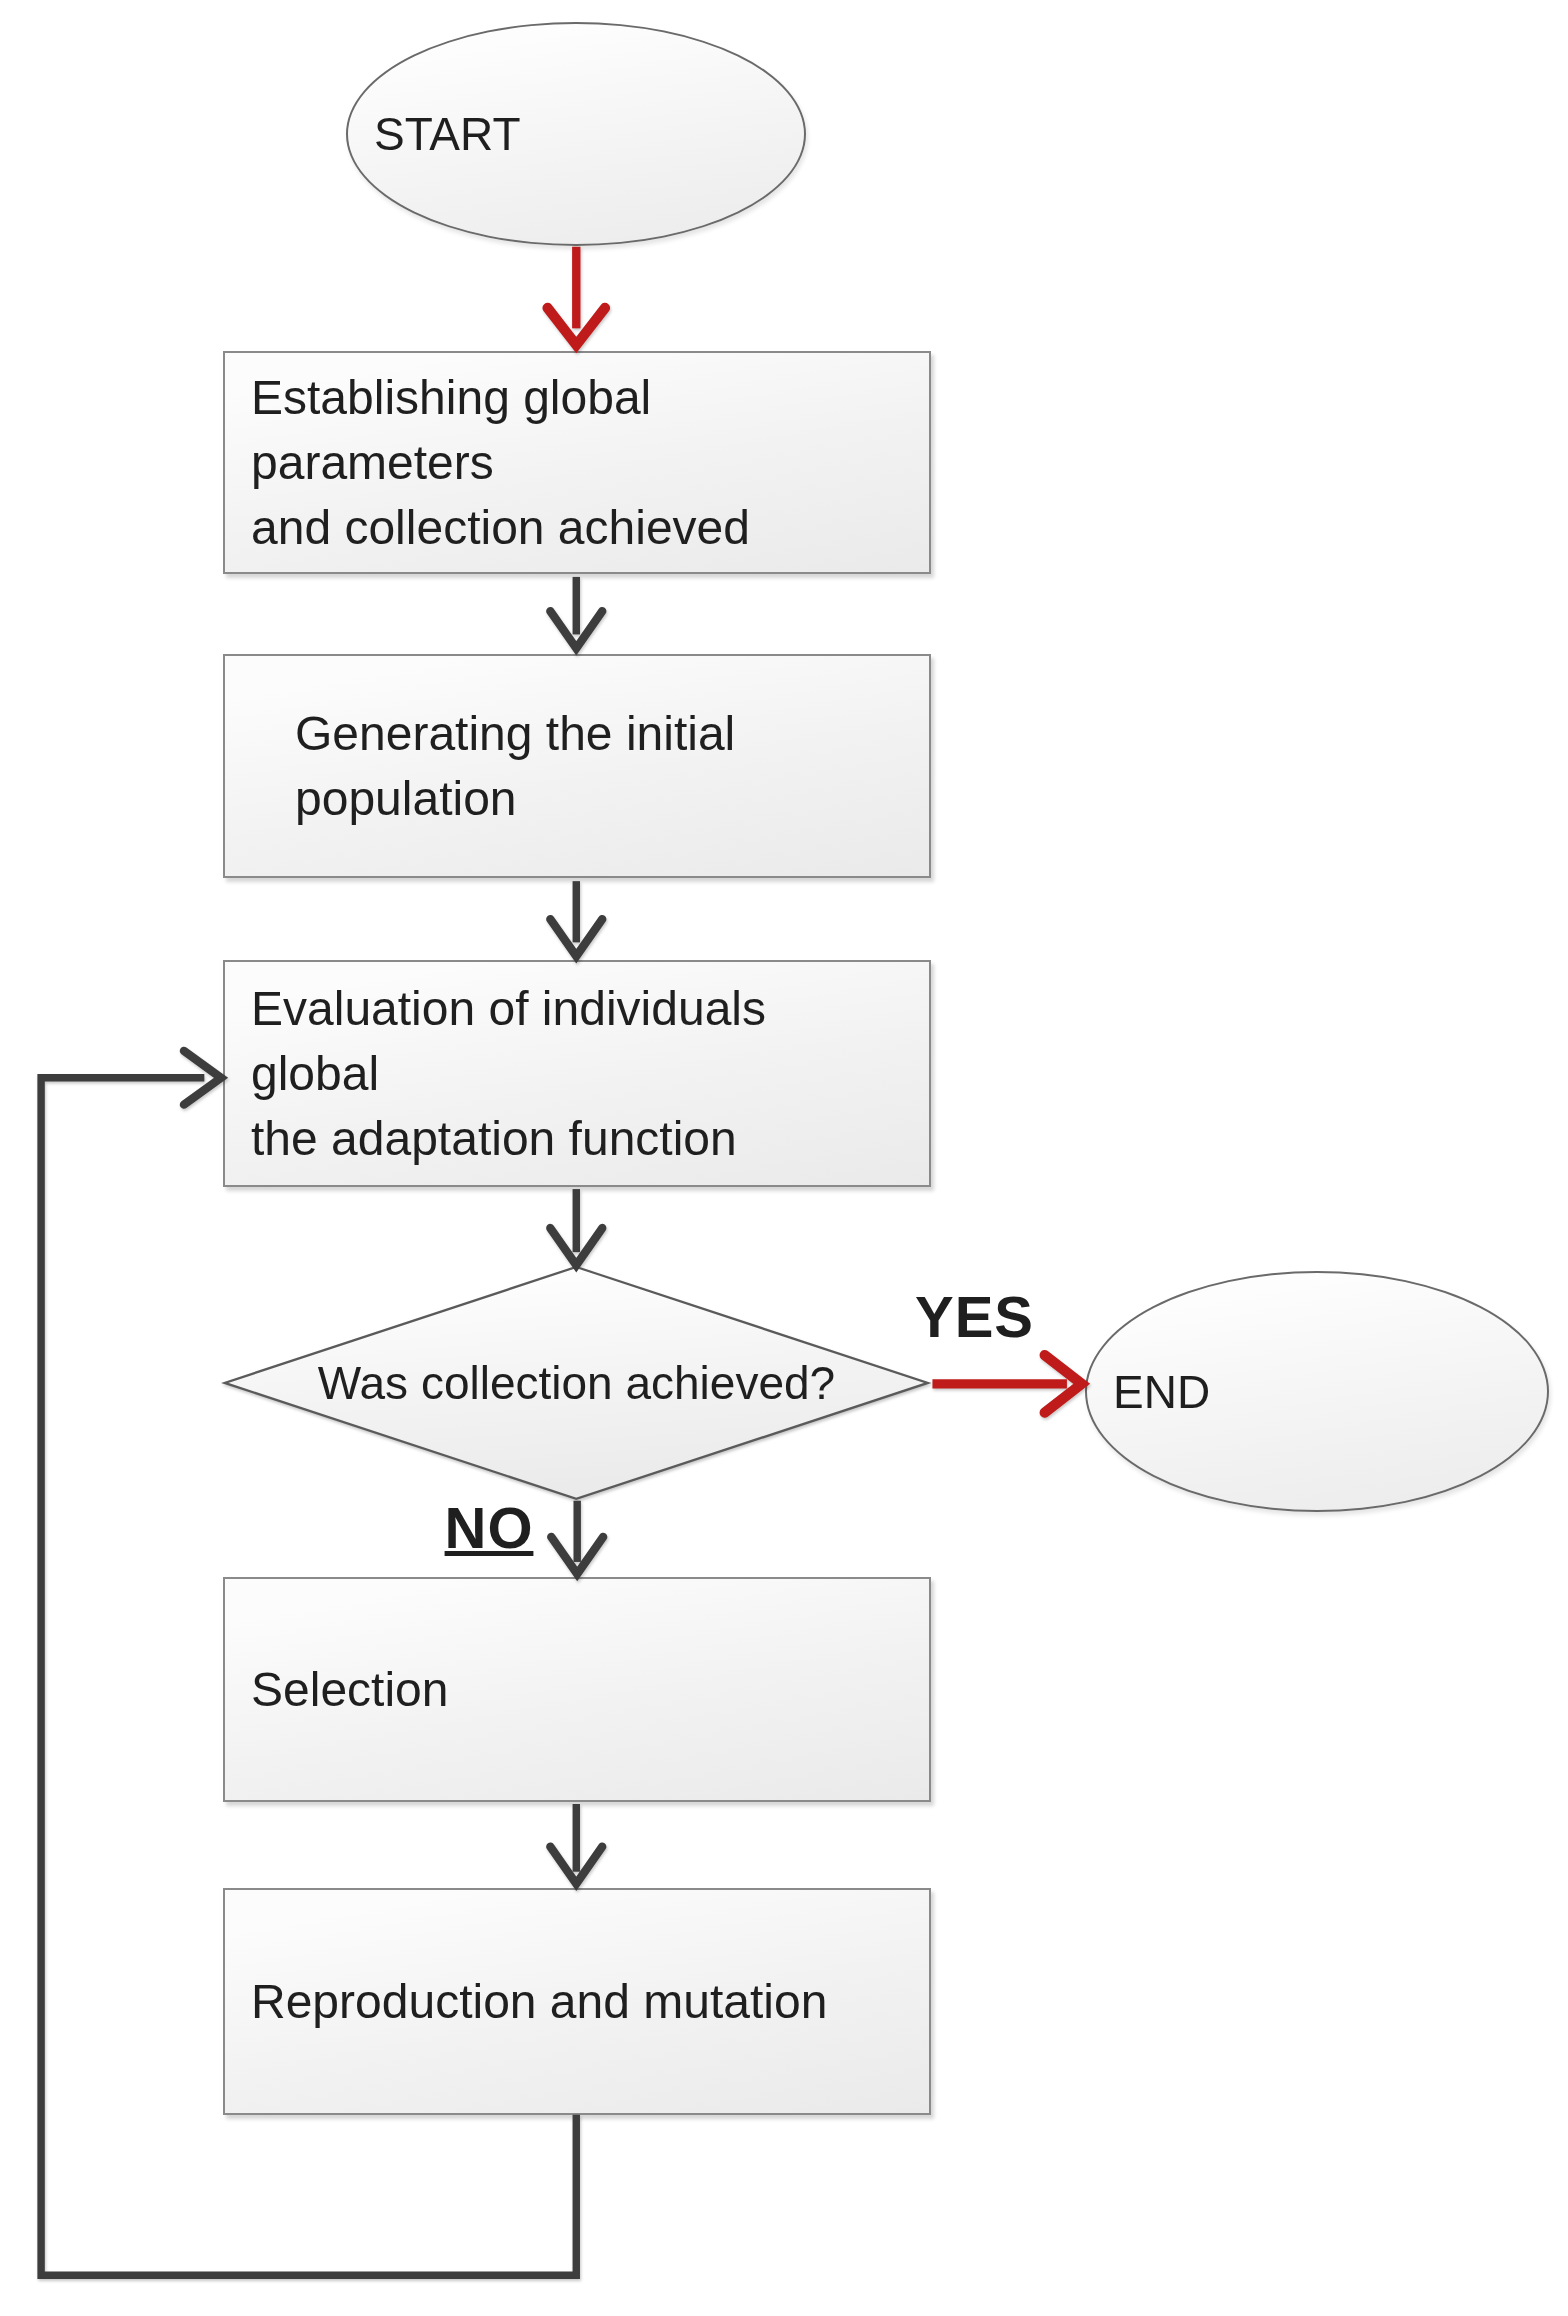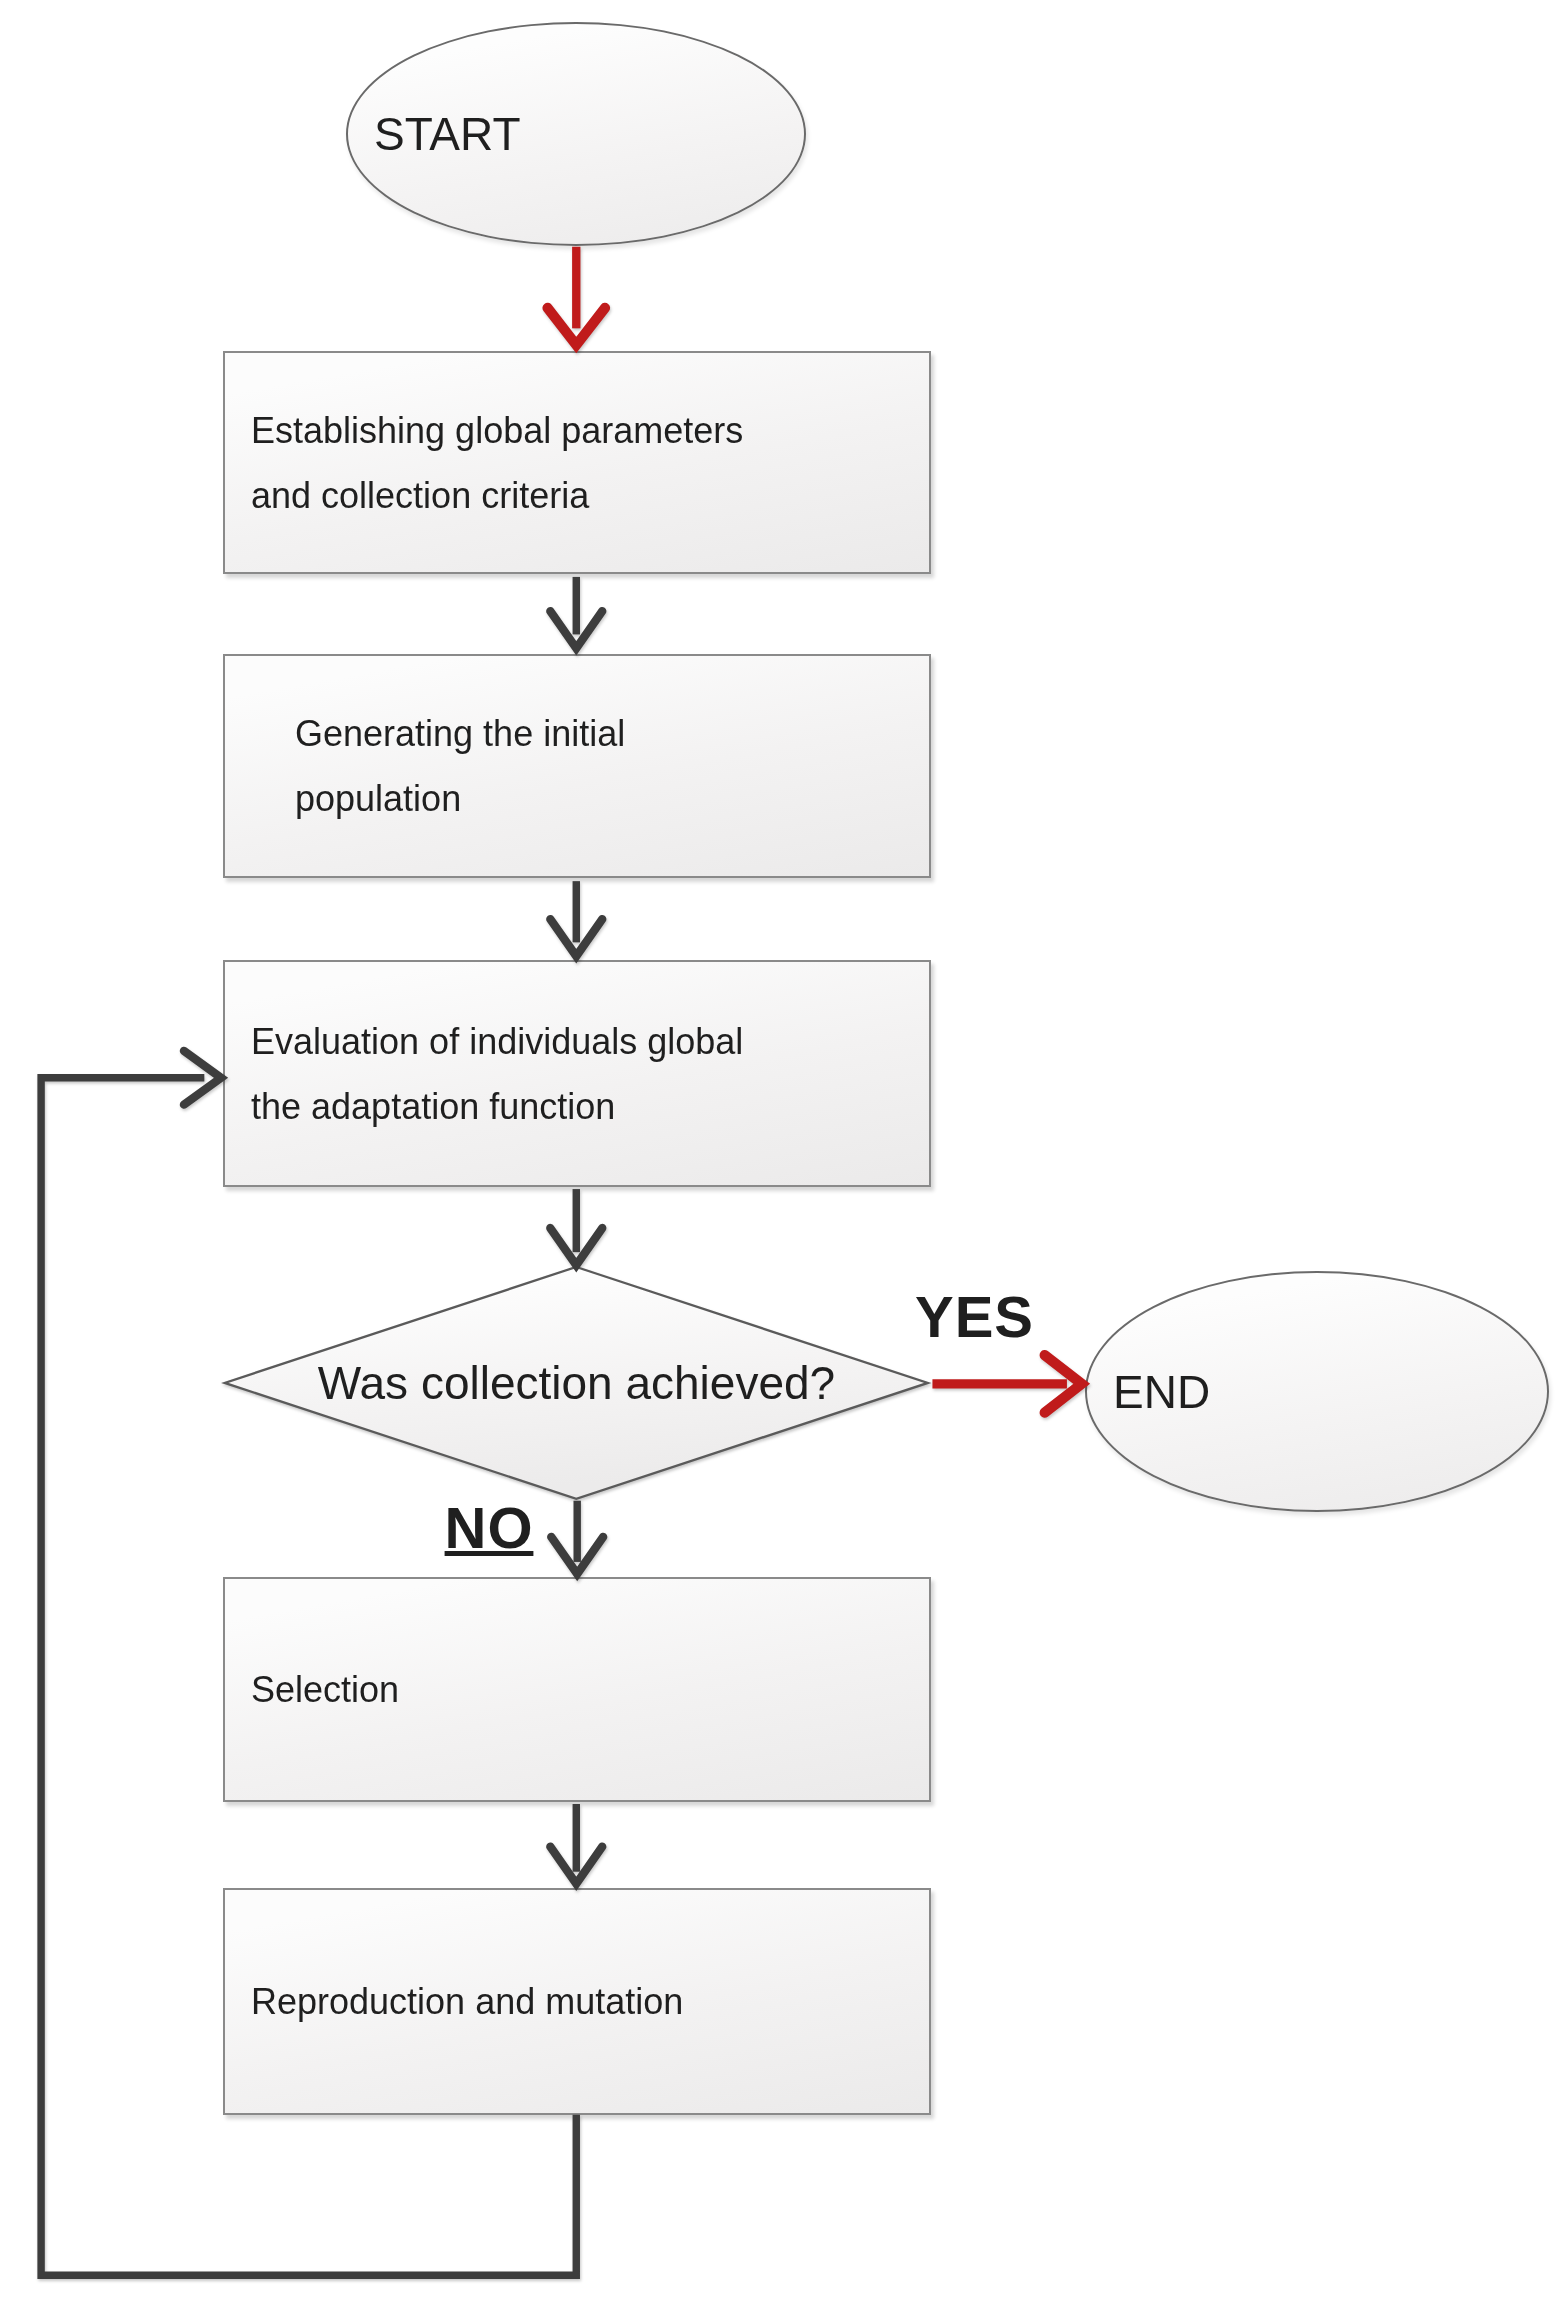--- a/index.html
+++ b/index.html
@@ -27,21 +27,21 @@
     text-align: left;
     z-index: 1;
   }
 
   .rect-node {
     border: 2.8px solid var(--color-shape_border, #8a8a8a);
     background: linear-gradient(170deg, #fcfcfc 12%, #f3f2f2 55%, #ebeaea 100%);
     box-shadow: 2.8px 3.7px 3.7px rgba(0,0,0,0.16);
     left: 223px;
     width: 708px;
-    font-size: 36px;
+    font-size: 48px;
     line-height: 65px;
   }
 
   .ellipse-node {
     border: 2.3px solid var(--color-ellipse_border, #6a6a6a);
     border-radius: 50%;
     background: linear-gradient(170deg, #fdfdfd 15%, #f4f3f3 60%, #ecebeb 100%);
     box-shadow: 1.9px 3.7px 4.6px rgba(0,0,0,0.10);
     font-size: 46px;
   }
@@ -105,21 +105,21 @@
 
 <div id="canvas">
 
   <div class="node ellipse-node" style="left:346px; top:22px; width:460px; height:224px;">
     <div class="node-text">START</div>
   </div>
 
   <div class="node rect-node" style="top:351px; height:223px;">
     <div class="node-text">
       <div>Establishing global parameters</div>
-      <div>and collection criteria</div>
+      <div>and collection achieved</div>
     </div>
   </div>
 
   <div class="node rect-node" style="top:654px; height:224px;padding-left:44px;">
     <div class="node-text">
       <div>Generating the initial</div>
       <div>population</div>
     </div>
   </div>
 

